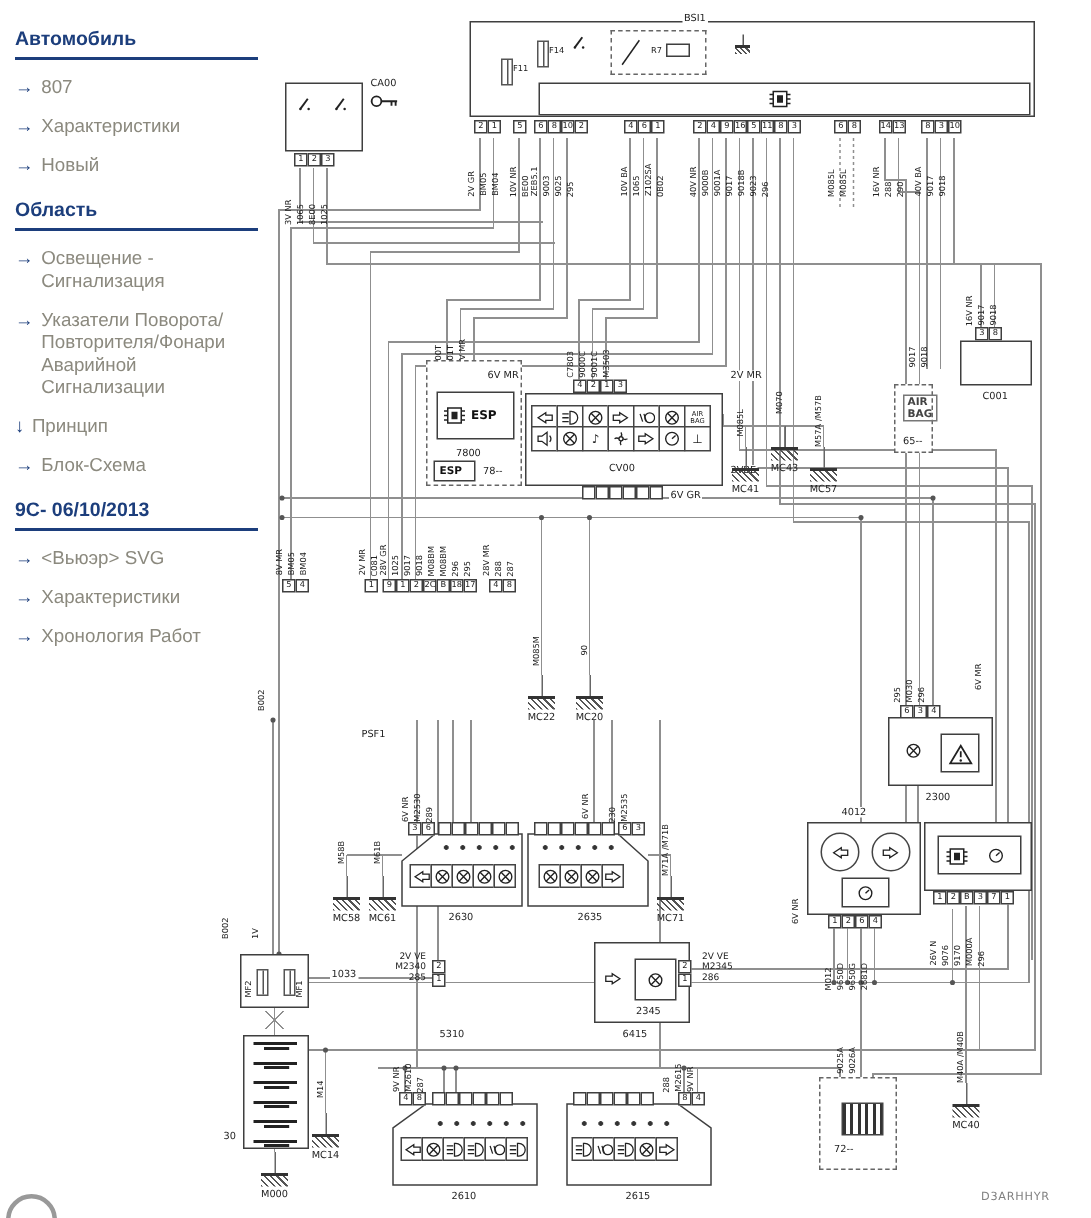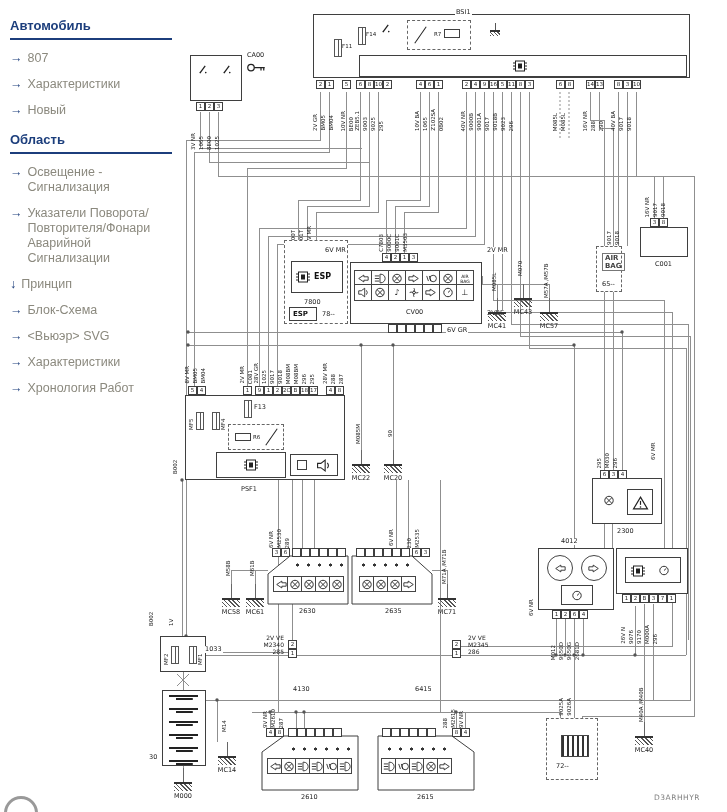--- a/index.html
+++ b/index.html
@@ -154,20 +154,21 @@
           <span class="ar">↓</span>
           <span>Принцип</span>
         </div>
         <div class="item">
           <span class="ar">→</span>
           <span>Блок-Схема</span>
         </div>
       </div>
   </div>
   <div class="sec">
+    <h3>9C- 06/10/2013</h3>
     <div>
         <div class="item">
           <span class="ar">→</span>
           <span>&lt;Вьюэр&gt; SVG</span>
         </div>
         <div class="item">
           <span class="ar">→</span>
           <span>Характеристики</span>
         </div>
         <div class="item">
@@ -501,21 +502,21 @@
   <span class="vl gw">M57A /M57B</span>
   <div class="stem"></div>
       <div class="hatch"></div>
   <div class="gname">MC57</div>
 </div>
 
 <div class="vgroup" style="left:606px;top:207px">
       <span class="vl">9017</span>
       <span class="vl">9018</span>
     </div>
-<div class="box dashed" style="left:596px;top:246px;width:26px;height:46px">
+<div class="box dashed" style="left:596px;top:256px;width:26px;height:46px">
   <div style="position:absolute;left:5px;top:6px;font-size:7px;font-weight:bold;color:#444;border:1px solid #777;padding:0 2px;line-height:8px">
     <div>AIR</div>
     <div>BAG</div>
   </div>
   <span class="clbl" style="left:4px;top:34px">65--</span>
 </div>
 
 <div class="vgroup" style="left:644px;top:181px;height:36px">
       <span class="vl">16V NR</span>
       <span class="vl">9017</span>
@@ -565,44 +566,20 @@
     </div>
 <div class="vgroup" style="left:322px;top:348px;height:36px">
       <span class="vl">28V MR</span>
       <span class="vl">288</span>
       <span class="vl">287</span>
     </div>
 <div class="pins" style="left:326px;top:386px">
       <span class="pin">4</span>
       <span class="pin">8</span>
     </div>
-<div class="box" style="left:185px;top:395px;width:160px;height:85px">
-  <div class="fu" style="left:10px;top:16px"></div>
-  <span class="vl" style="position:absolute;left:2px;top:14px;height:20px">MF5</span>
-  <div class="fu" style="left:26px;top:16px"></div>
-  <span class="vl" style="position:absolute;left:34px;top:14px;height:20px">MF4</span>
-  <div class="fu" style="left:58px;top:4px"></div>
-  <span class="clbl" style="left:67px;top:8px">F13</span>
-  <div class="box dashed" style="left:42px;top:28px;width:56px;height:26px">
-    <div class="box" style="left:6px;top:8px;width:16px;height:8px"></div>
-    <span class="fl" style="left:24px;top:9px">R6</span>
-    <div class="diag" style="left:42px;top:2px"></div>
-  </div>
-  <div class="box" style="left:30px;top:56px;width:70px;height:26px">
-    <svg style="position:absolute;left:26px;top:5px;width:16px;height:14px">
-          <use href="#chip"></use>
-        </svg>
-  </div>
-  <div class="box" style="left:104px;top:58px;width:48px;height:22px">
-    <div class="box" style="left:6px;top:5px;width:10px;height:10px"></div>
-    <svg style="position:absolute;left:24px;top:4px;width:16px;height:13px">
-          <use href="#horn"></use>
-        </svg>
-  </div>
-</div>
 <span class="vl" style="position:absolute;left:172px;top:446px;height:28px">B002</span>
 <span class="clbl" style="left:240px;top:486px">PSF1</span>
 
 <div class="gnd" style="left:346px;top:450px">
   <span class="vl gw">M085M</span>
   <div class="stem"></div>
       <div class="hatch"></div>
   <div class="gname">MC22</div>
 </div>
 <div class="gnd" style="left:378px;top:450px">
@@ -803,51 +780,62 @@
 
 <div class="hstack" style="left:238px;top:634px;width:46px;text-align:right">
   <div>2V VE</div>
   <div>M2340</div>
   <div>285</div>
 </div>
 <div class="pins pinsv" style="left:288px;top:640px">
       <span class="pin">2</span>
       <span class="pin">1</span>
     </div>
-<span class="clbl" style="left:292px;top:686px">4130</span>
-
+<span class="clbl" style="left:292px;top:686px">5310</span>
+
+<div class="box" style="left:396px;top:628px;width:64px;height:54px">
+  <svg class="ic" style="position:absolute;left:6px;top:18px">
+        <use href="#arrR"></use>
+      </svg>
+  <div class="box" style="left:26px;top:10px;width:28px;height:28px">
+    <svg class="ic" style="position:absolute;left:7px;top:8px">
+          <use href="#bulb"></use>
+        </svg>
+  </div>
+  <span class="clbl" style="left:26px;top:42px">2345</span>
+</div>
 <div class="pins pinsv" style="left:452px;top:640px">
       <span class="pin">2</span>
       <span class="pin">1</span>
     </div>
 <div class="hstack" style="left:468px;top:634px">
   <div>2V VE</div>
   <div>M2345</div>
   <div>286</div>
 </div>
 <span class="clbl" style="left:414px;top:686px">6415</span>
 
 <span class="vl" style="position:absolute;left:148px;top:596px;height:30px">B002</span>
 <span class="vl" style="position:absolute;left:168px;top:602px;height:24px">1V</span>
 <div class="box" style="left:160px;top:636px;width:46px;height:36px">
   <div class="fu" style="left:10px;top:9px"></div>
   <span class="vl" style="position:absolute;left:2px;top:8px;height:20px">MF2</span>
   <div class="fu" style="left:28px;top:9px"></div>
   <span class="vl" style="position:absolute;left:36px;top:8px;height:20px">MF1</span>
 </div>
-<span class="clbl" style="left:204px;top:646px">1033</span>
+<span class="clbl" style="left:220px;top:646px">1033</span>
 <div class="batt" style="left:162px;top:690px;width:42px;height:74px"></div>
 <span class="clbl" style="left:148px;top:754px">30</span>
 <div class="gnd" style="left:168px;top:768px">
   <div class="stem"></div>
       <div class="hatch"></div>
   <div class="gname">M000</div>
 </div>
 
-<div class="gnd" style="left:212px;top:742px">
+<div class="gnd" style="left:202px;top:742px">
   <span class="vl gw">M14</span>
   <div class="stem"></div>
       <div class="hatch"></div>
   <div class="gname">MC14</div>
 </div>
 
 <div class="vgroup" style="left:262px;top:694px;height:34px">
       <span class="vl">9V NR</span>
       <span class="vl">M2610</span>
       <span class="vl">287</span>

